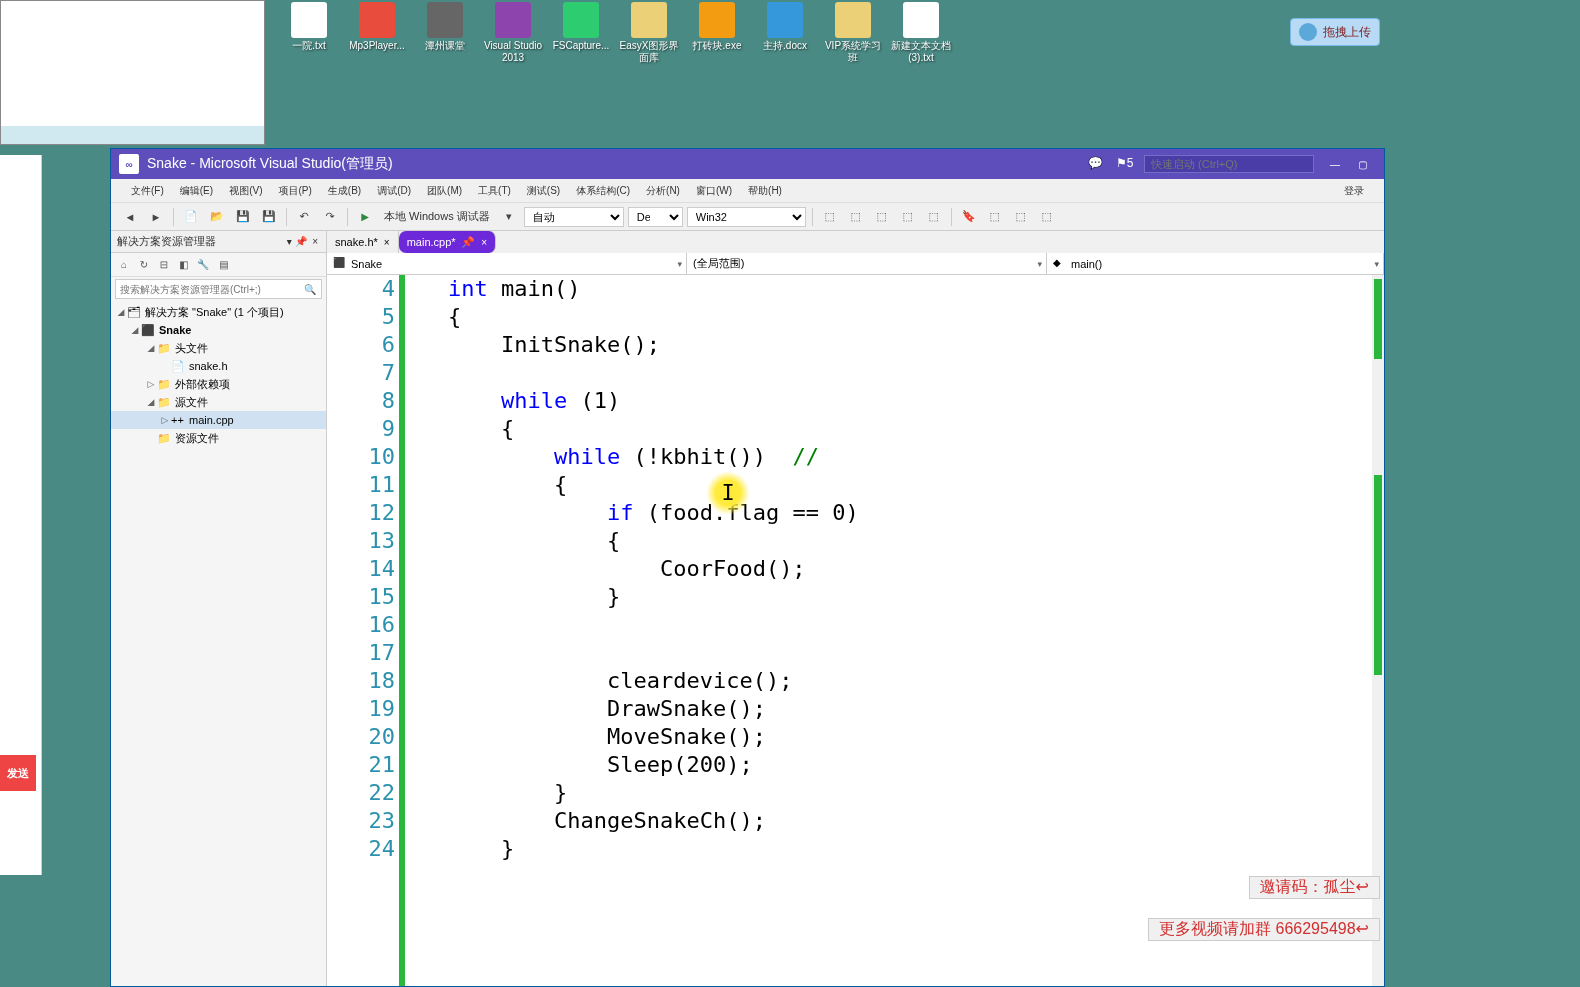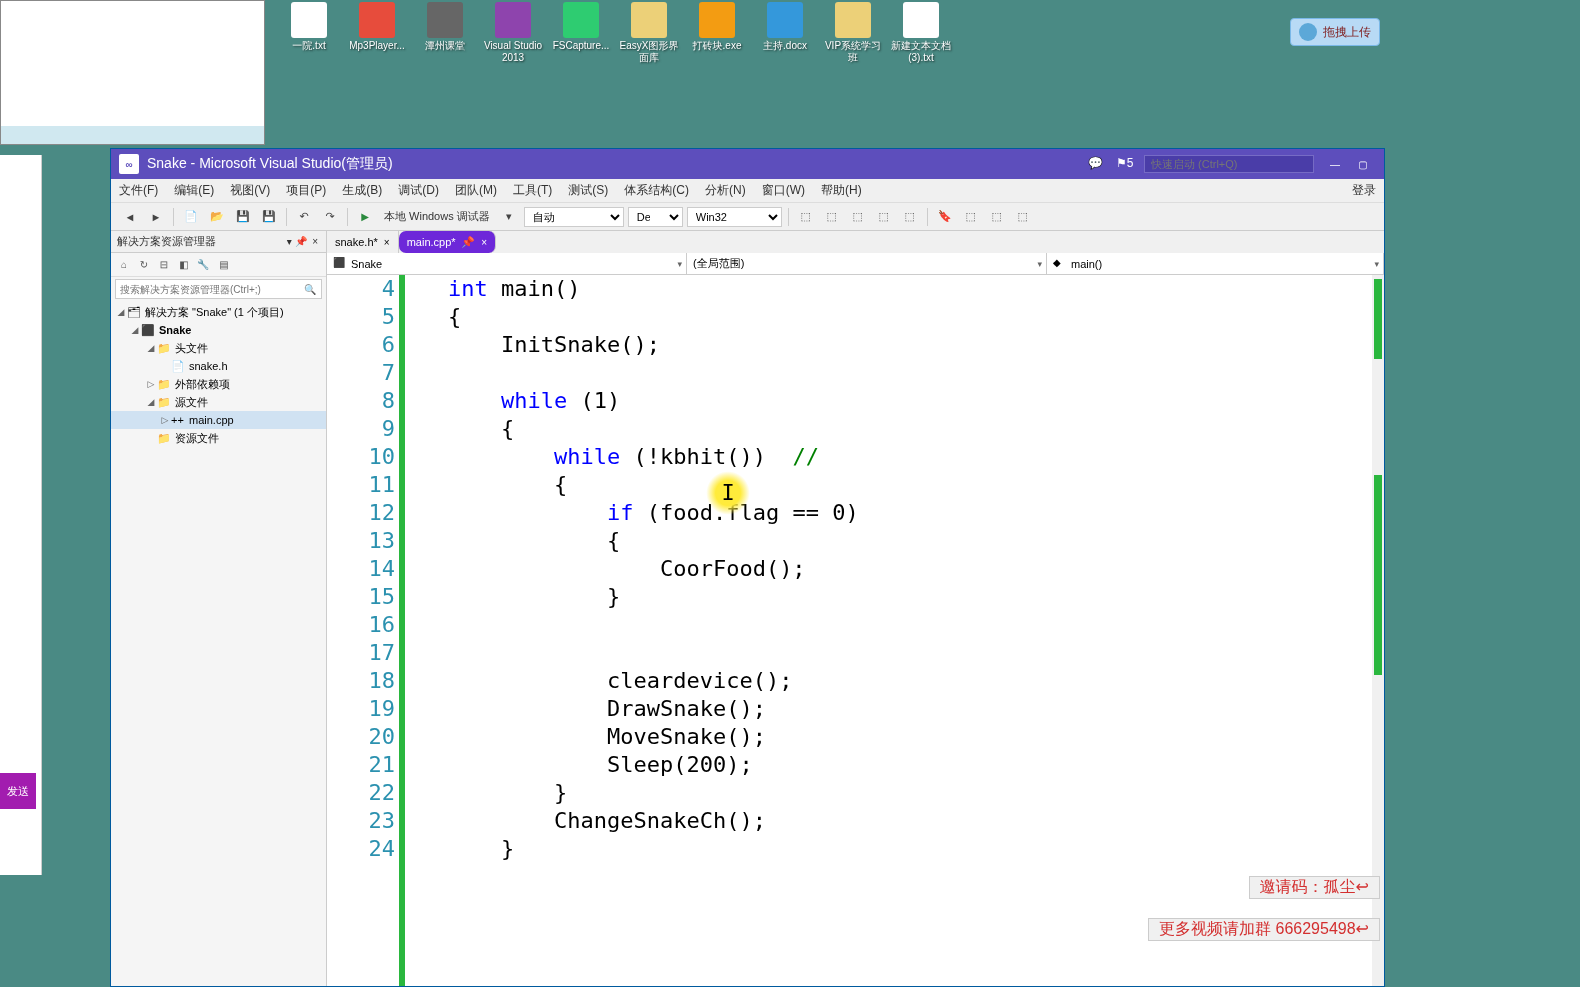--- a/index.html
+++ b/index.html
@@ -89,30 +89,31 @@
   position: absolute;
   top: 155px;
   left: 0;
   width: 42px;
   height: 720px;
   background: #fff;
   border-right: 1px solid #ccc;
 }
 .send-btn {
   position: absolute;
-  bottom: 178px;
+  bottom: 196px;
   left: 0;
   width: 36px;
   height: 36px;
-  background: #a21caf;
+  background: #ef4444;
   color: #fff;
   font-size: 11px;
   display: flex;
   align-items: center;
   justify-content: center;
+  font-weight: bold;
 }
 
 
 .vs-window {
   position: absolute;
   top: 148px;
   left: 110px;
   right: 195px;
   bottom: 0;
   background: #f0f0f0;
@@ -154,22 +155,22 @@
 }
 .window-controls { display: flex; gap: 2px; margin-left: 8px; }
 .win-btn { width: 26px; height: 18px; display: flex; align-items: center; justify-content: center; font-size: 10px; }
 
 
 .menubar {
   height: 24px;
   background: #f0f0f0;
   display: flex;
   align-items: center;
-  padding: 0 0;
-  font-size: 12px;
+  padding: 0 12px;
+  font-size: 10px;
   color: #333;
   border-bottom: 1px solid #ddd;
 }
 .menu-item { padding: 0 8px; cursor: pointer; }
 .menubar .login { margin-left: auto; }
 
 
 .toolbar {
   height: 28px;
   background: #f0f0f0;
@@ -488,21 +489,21 @@
     <div class="tb-btn">💾</div>
     <div class="tb-sep"></div>
     <div class="tb-btn">↶</div>
     <div class="tb-btn">↷</div>
     <div class="tb-sep"></div>
     <div class="tb-btn tb-play">▶</div>
     <span class="tb-label">本地 Windows 调试器</span>
     <div class="tb-btn">▾</div>
     <select class="tb-dropdown" style="width:100px"><option>自动</option></select>
     <select class="tb-dropdown" style="width:55px"><option>Debug</option></select>
-    <select class="tb-dropdown" style="width:95px"><option>Win32</option></select>
+    <select class="tb-dropdown" style="width:119px"><option>Win32</option></select>
     <div class="tb-sep"></div>
     <div class="tb-btn">⬚</div>
     <div class="tb-btn">⬚</div>
     <div class="tb-btn">⬚</div>
     <div class="tb-btn">⬚</div>
     <div class="tb-btn">⬚</div>
     <div class="tb-sep"></div>
     <div class="tb-btn">🔖</div>
     <div class="tb-btn">⬚</div>
     <div class="tb-btn">⬚</div>

